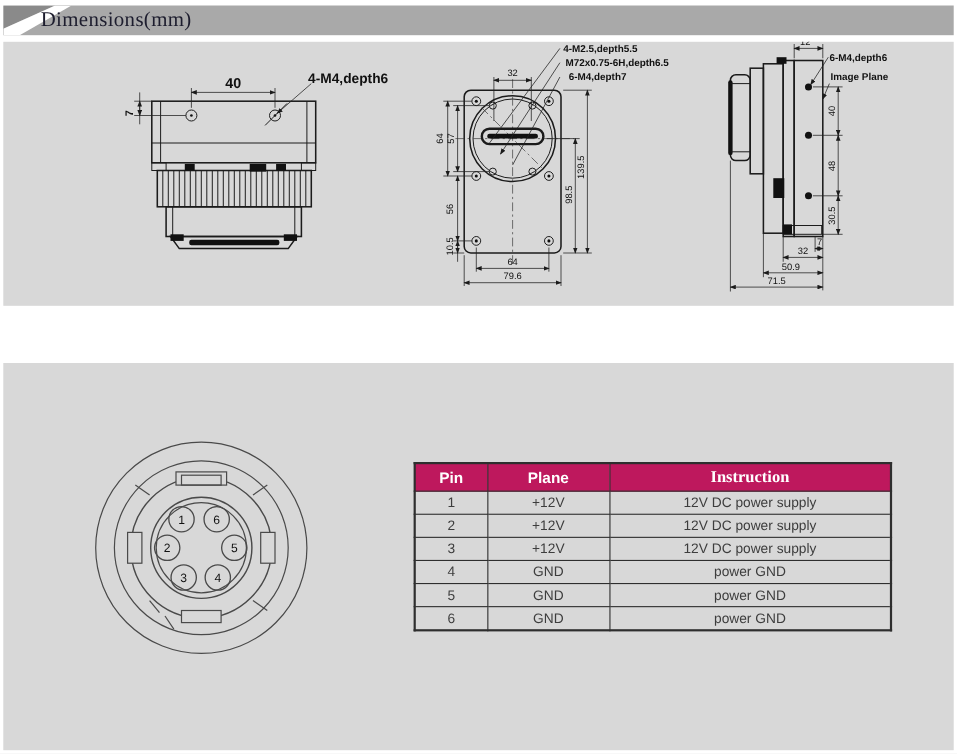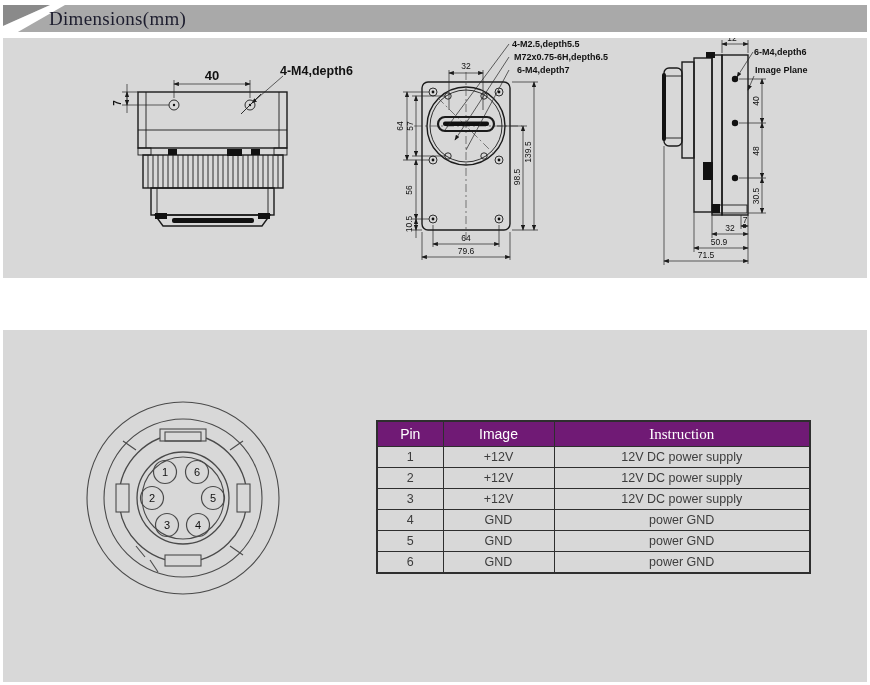--- a/index.html
+++ b/index.html
@@ -4,42 +4,42 @@
 <style>
   html,body{margin:0;padding:0;background:#fff;}
   #page{position:relative;width:870px;height:685px;background:#ffffff;overflow:hidden;
         font-family:"Liberation Sans",sans-serif;}
   .banner{position:absolute;left:3px;right:3px;height:27px;background:#a9a9a9;}
   .banner .flash-dark{position:absolute;left:0;top:0;width:62px;height:100%;
         background:#8a8a8a;clip-path:polygon(0 0,76% 0,0 78%);}
   .banner .flash-white{position:absolute;left:0;top:0;width:62px;height:100%;
         background:#ffffff;clip-path:polygon(76% 0,100% 0,24% 100%,0 100%,0 78%);}
   .banner .title{position:absolute;left:34px;top:0;line-height:27px;
-        font-family:"Liberation Serif",serif;font-size:19px;color:#1d1d2e;letter-spacing:.3px;margin-left:12px;}
+        font-family:"Liberation Serif",serif;font-size:19px;color:#1d1d2e;letter-spacing:.3px;}
   .panel{position:absolute;left:3px;right:3px;background:#d8d8d8;}
   #panel-dims{top:38px;height:240px;}
   #panel-io{top:330px;height:352px;}
   #banner1{top:5px;} #banner2{top:297px;}
   svg{position:absolute;}
   svg text{font-family:"Liberation Sans",sans-serif;fill:#111;}
   .ol{fill:none;stroke:#1b1b1b;stroke-width:1.4;}
   .ol2{fill:none;stroke:#1b1b1b;stroke-width:.9;}
   .dim{fill:none;stroke:#222;stroke-width:.7;}
   .cl{fill:none;stroke:#333;stroke-width:.6;stroke-dasharray:8 3 2 3;}
   .blk{fill:#111;stroke:none;}
   .dt{font-size:8.5px;}
   .dtb{font-size:13px;font-weight:700;}
   .lab{font-size:9px;font-weight:700;}
   .labB{font-size:12.5px;font-weight:700;}
   .dt10{font-size:10px;font-weight:700;}
   
   #io-table{position:absolute;left:373px;top:90px;border-collapse:collapse;
         border:2px solid #2e2e2e;}
   #io-table th,#io-table td{border:1px solid #2e2e2e;text-align:center;padding:0;}
-  #io-table th{background:#701a75;color:#fff;font-weight:400;height:24px;font-size:14px;margin-left:12px;}
+  #io-table th{background:#be185d;color:#fff;font-weight:700;height:24px;font-size:14px;margin-left:12px;}
   #io-table th.serif{font-family:"Liberation Serif",serif;font-size:15px;}
   #io-table td{height:20px;font-size:12.5px;color:#3d3d3d;
         border-top:1.5px solid #4f4f4f;background:transparent;}
   #io-table col.c-pin{width:66px;} #io-table col.c-sig{width:111px;} #io-table col.c-desc{width:256px;}
 </style>
 </head>
 <body>
 
 <div id="page">
 
@@ -302,21 +302,21 @@
 
     <table id="io-table">
       <colgroup>
           <col class="c-pin">
           <col class="c-sig">
           <col class="c-desc">
         </colgroup>
       <thead>
         <tr>
           <th>Pin</th>
-          <th>Image</th>
+          <th>Plane</th>
           <th class="serif">Instruction</th>
         </tr>
       </thead>
       <tbody>
           <tr>
             <td>1</td>
             <td>+12V</td>
             <td>12V DC power supply</td>
           </tr>
           <tr>

